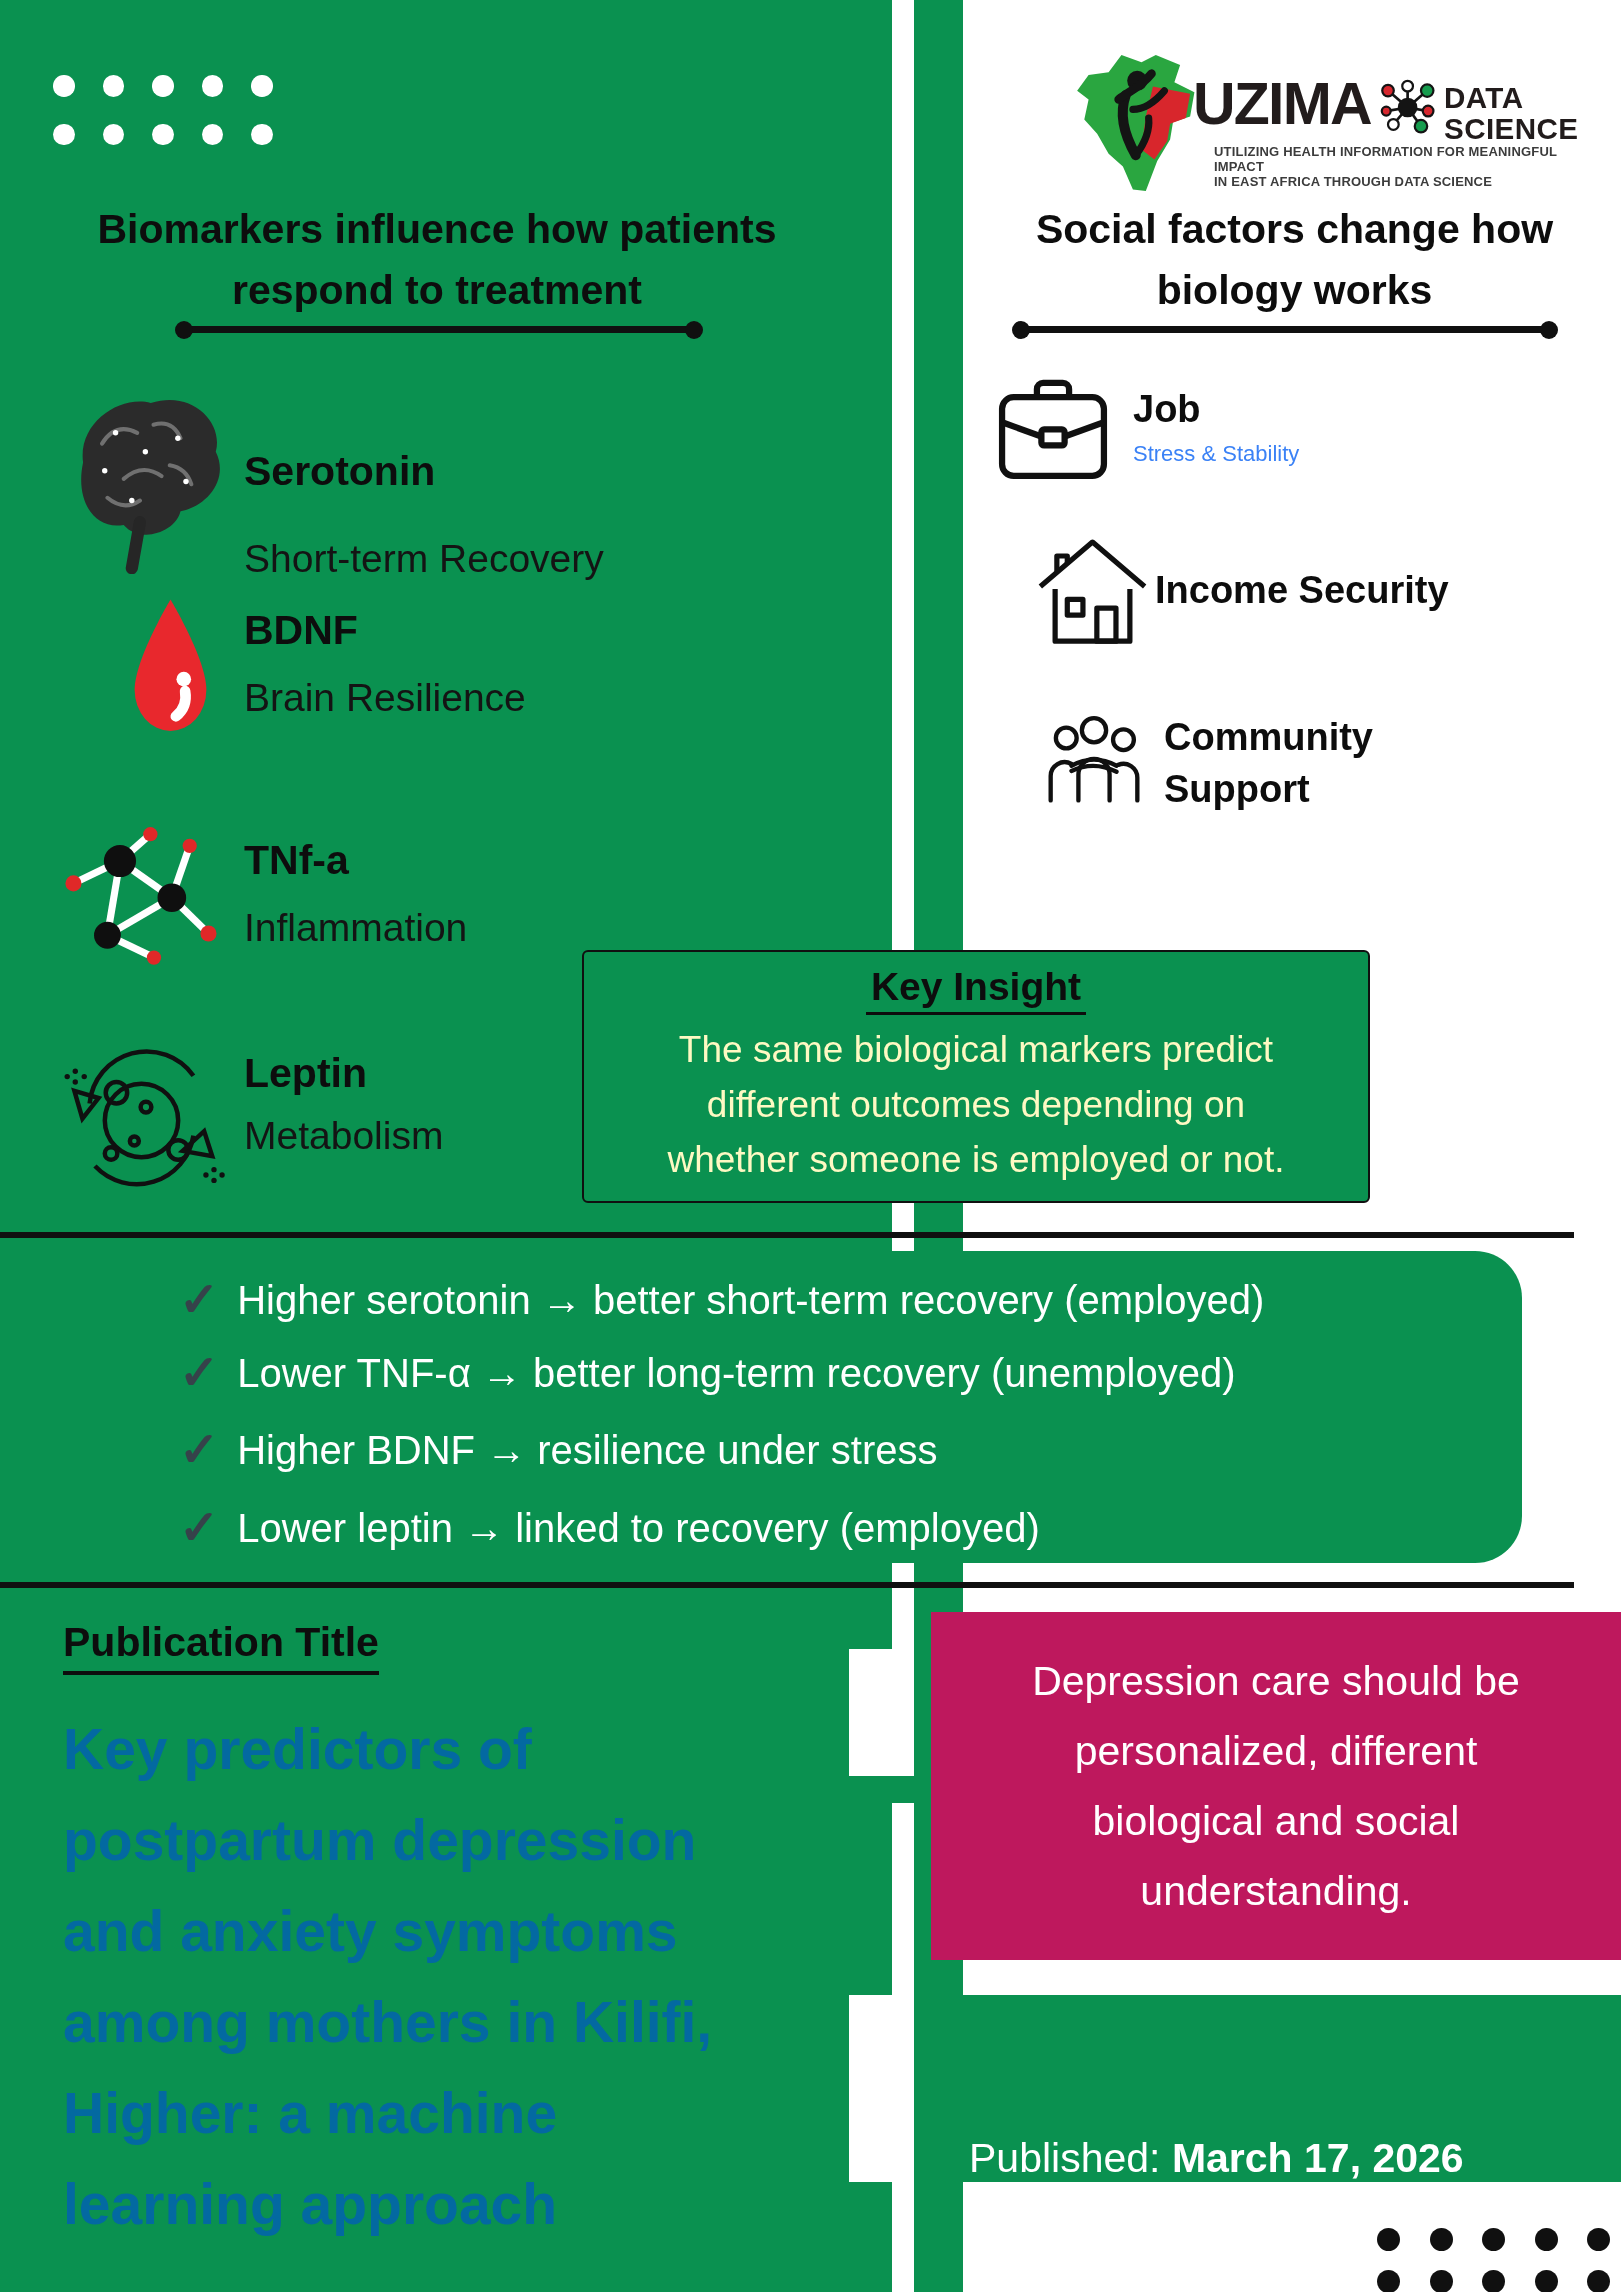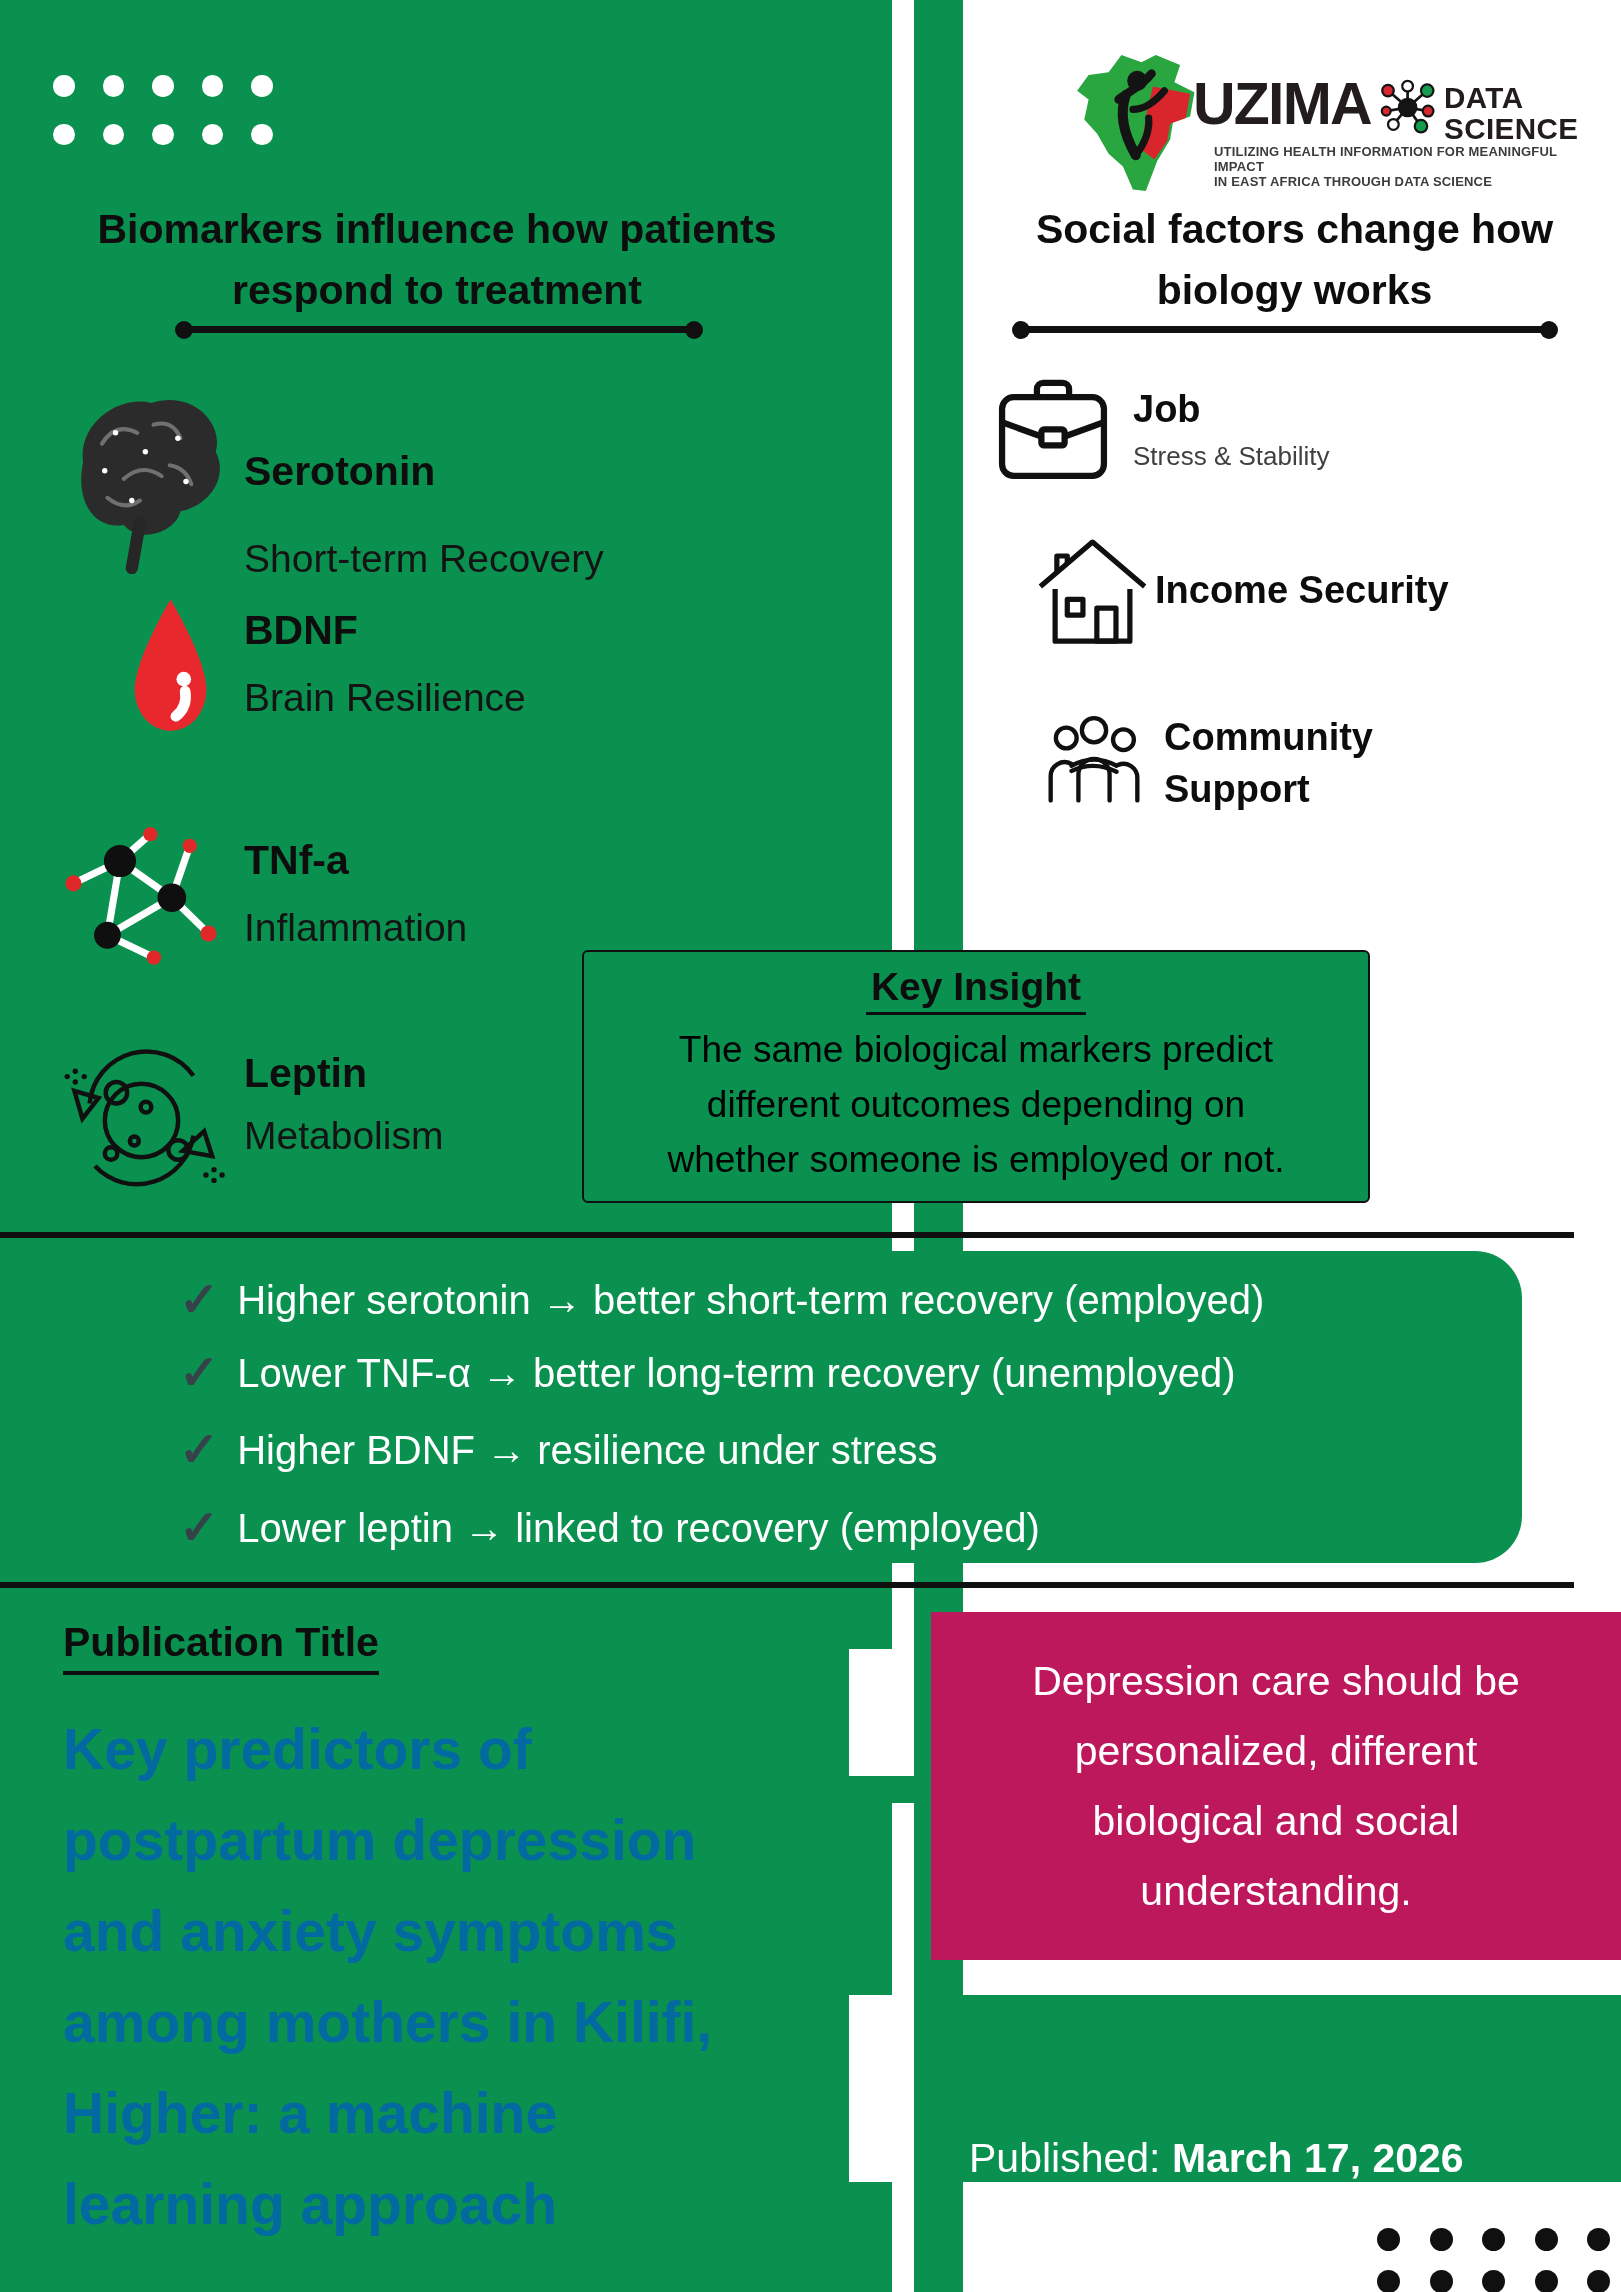--- a/index.html
+++ b/index.html
@@ -39,25 +39,25 @@
   .hrule:after{right:-9px;}
   
   .logo-brand{left:1193px;top:70px;font-size:59px;font-weight:bold;letter-spacing:-1.8px;color:#221c1c;}
   .logo-unit{left:1444px;top:82px;font-size:29.6px;line-height:31px;font-weight:bold;color:#221c1c;letter-spacing:0.4px;}
   .logo-tagline{left:1214px;top:144px;width:376px;font-size:13px;line-height:15px;font-weight:bold;color:#3c3c3c;letter-spacing:0.2px;}
   
   .bio-name{font-size:41px;font-weight:bold;color:#0d0d0d;}
   .bio-sub{font-size:39px;color:#141414;}
   
   .soc-name{font-size:38px;font-weight:bold;color:#0d0d0d;line-height:52px;}
-  .soc-sub{font-size:26px;color:#404040;}
+  .soc-sub{font-size:22px;color:#3b82f6;}
   
   .insight-box{left:582px;top:950px;width:788px;height:253px;background:#0a9150;border:2.7px solid #101010;border-radius:6px;box-sizing:border-box;text-align:center;}
   .insight-title{margin-top:12.5px;display:inline-block;font-size:39px;font-weight:bold;color:#0d0d0d;border-bottom:3.6px solid #0d0d0d;padding:0 5.4px 3.6px 5.4px;}
-  .insight-body{margin-top:7.2px;font-size:37px;line-height:55px;color:#000000;}
+  .insight-body{margin-top:7.2px;font-size:37px;line-height:55px;color:#fef9c3;}
   
   .finding{left:179px;height:52px;display:flex;align-items:center;}
   .finding .check{font-size:48px;font-weight:bold;color:#36424a;margin-right:18px;line-height:52px;}
   .finding .ftext{font-size:40px;color:#ffffff;white-space:nowrap;}
   
   .pub-label{left:63px;top:1619px;display:inline-block;font-size:41px;font-weight:bold;color:#0d0d0d;border-bottom:4.5px solid #0d0d0d;padding-bottom:5.4px;}
   .pub-title{left:63px;top:1704px;width:806px;font-size:57px;line-height:91px;font-weight:bold;color:#0369a1;}
   
   .takeaway-text{font-size:41px;line-height:70px;color:#ffffff;width:645px;}
   .published-line{margin-left:38px;font-size:41px;color:#ffffff;}

